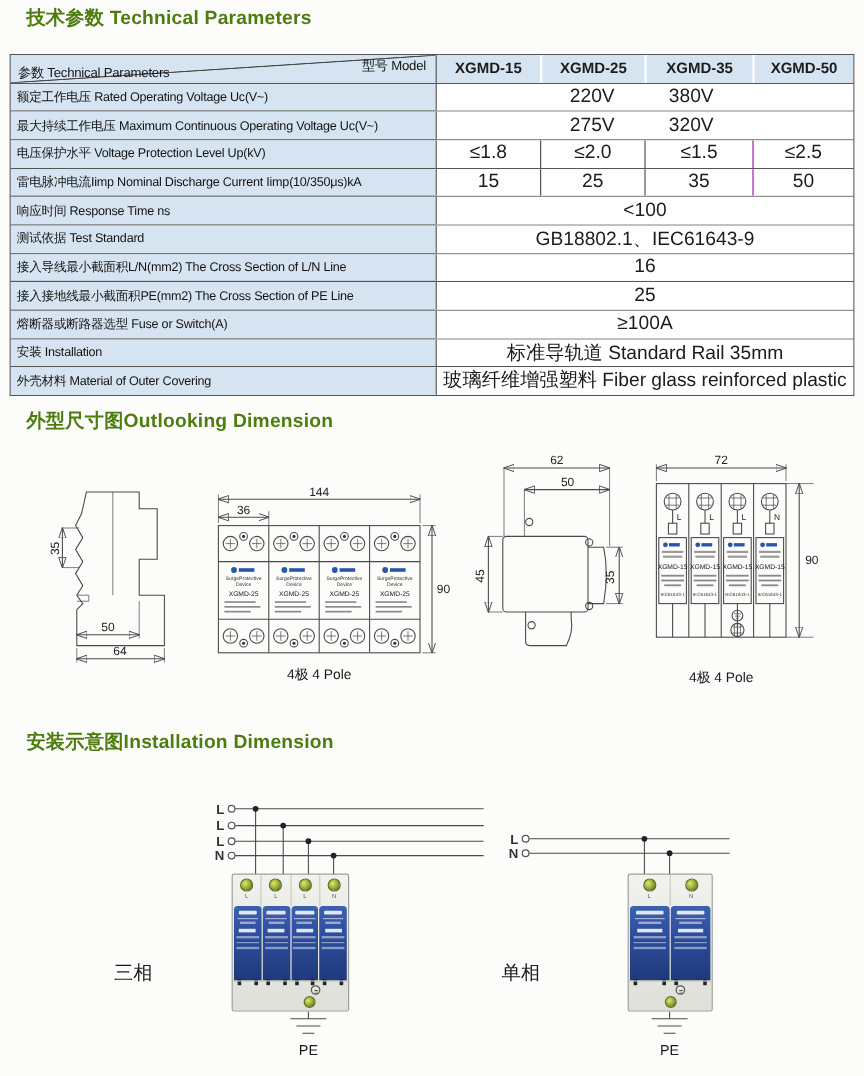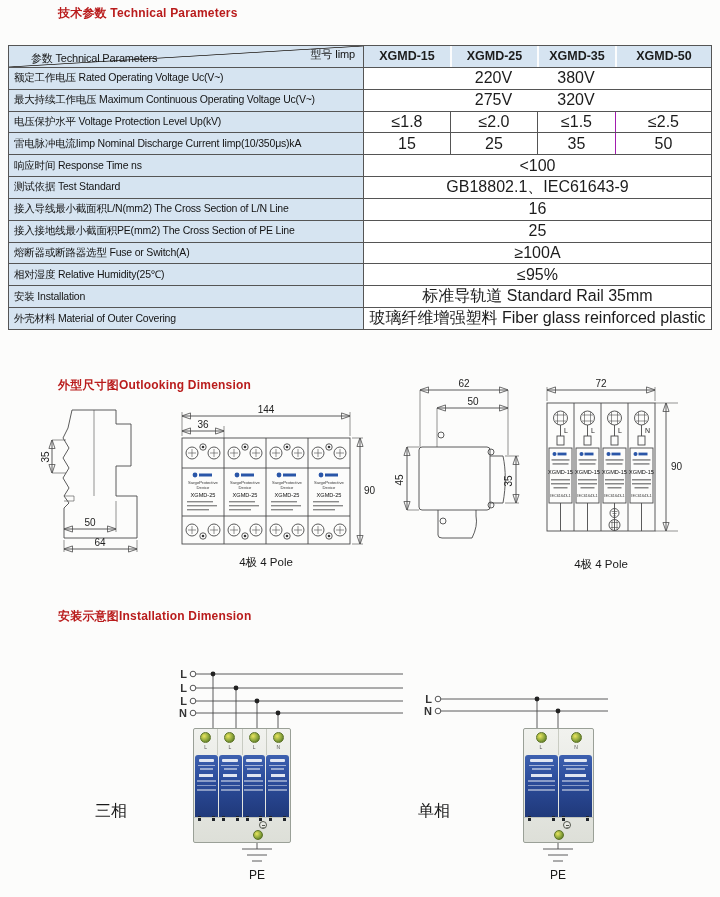--- a/index.html
+++ b/index.html
@@ -1,40 +1,40 @@
 <!DOCTYPE html>
 <html><head>
 <meta charset="utf-8">
 <style>
   html,body{margin:0;padding:0;}
   .page{position:relative;width:720px;height:897px;background:#fcfcfb;overflow:hidden;
         font-family:"Liberation Sans",sans-serif;color:#1c1c1c;}
-  .sec-title{position:absolute;font-size:12px;font-weight:bold;color:#b91c1c;letter-spacing:.2px;margin-left:36px;}
+  .sec-title{position:absolute;font-size:16px;font-weight:bold;color:#4d7c0f;letter-spacing:.2px;}
   
   .ptable{position:absolute;left:8px;top:45px;width:704px;height:285px;border:1px solid #555;
           box-sizing:border-box;display:flex;flex-direction:column;background:#fff;}
   .trow{flex:1;display:flex;min-height:0;}
   .trow + .trow{border-top:1px solid #555;justify-content:flex-end;}
   .tlabel{width:354px;box-sizing:border-box;background:#d6e4f1;font-size:10.5px;
           display:flex;align-items:center;padding-left:5px;letter-spacing:-.2px;color:#141414;}
   .tvals{flex:1;position:relative;border-left:1px solid #555;display:flex;align-items:center;
          justify-content:center;font-size:16px;background:#fff;}
   .tvals.four{padding:0;}
   .four span{display:flex;align-items:center;justify-content:center;height:100%;box-sizing:border-box;}
   .four .c1{width:86px;}
   .four .c2{width:87px;border-left:1px solid #555;}
-  .four .c3{width:78px;border-left:1px solid #555;}
+  .four .c3{width:90px;border-left:1px solid #555;}
   .four .c4{flex:1;border-left:1px solid #a21caf;}
   .tvals.dual span{position:absolute;top:0;height:100%;display:flex;align-items:center;justify-content:center;}
   .dual .dv1{left:86px;width:87px;}
   .dual .dv2{left:173px;width:78px;}
   .thead .tlabel{position:relative;padding:0;
      background:linear-gradient(to bottom right,rgba(0,0,0,0) calc(50% - .8px),#4a4a4a calc(50% - .2px),#4a4a4a calc(50% + .2px),rgba(0,0,0,0) calc(50% + .8px)),#d6e4f1;}
   .thead .model-lb{position:absolute;right:8px;top:1px;font-size:11px;}
-  .thead .param-lb{position:absolute;left:22px;bottom:1px;font-size:11px;}
+  .thead .param-lb{position:absolute;left:6px;bottom:1px;font-size:11px;}
   .thead .tvals{background:#d6e4f1;font-weight:bold;font-size:12.5px;}
   .thead .four .c2,.thead .four .c3,.thead .four .c4{border-left:2px solid #fbfcfd;}
   
   svg{position:absolute;overflow:visible;}
   svg line,svg path,svg rect.ln,svg circle.ln{stroke:#4a4a4a;stroke-width:.9;fill:none;}
   svg .thin{stroke-width:.6;}
   svg text{font-family:"Liberation Sans",sans-serif;fill:#222;}
   .dimtxt{font-size:10px;}
   .poletxt{font-size:11.5px;fill:#1a1a1a;}
   .modtxt{font-size:4.2px;fill:#333;}
@@ -83,21 +83,21 @@
         <path d="M0,1.6 L10,5 L0,8.4 Z" fill="#444" stroke="none"></path>
       </marker>
     </defs>
   </svg>
 
   <div class="sec-title" style="left:22px;top:5px;">技术参数 Technical Parameters</div>
 
   <div class="ptable">
     <div class="trow thead">
       <div class="tlabel">
-        <span class="model-lb">型号 Iimp</span>
+        <span class="model-lb">型号 Model</span>
         <span class="param-lb">参数 Technical Parameters</span>
       </div>
       <div class="tvals four">
         <span class="c1">XGMD-15</span>
         <span class="c2">XGMD-25</span>
         <span class="c3">XGMD-35</span>
         <span class="c4">XGMD-50</span>
       </div>
     </div>
 
@@ -157,40 +157,34 @@
           <span>25</span>
         </div>
     </div>
     <div class="trow">
       <div class="tlabel">熔断器或断路器选型 Fuse or Switch(A)</div>
       <div class="tvals">
           <span>≥100A</span>
         </div>
     </div>
     <div class="trow">
-      <div class="tlabel">相对湿度 Relative Humidity(25℃)</div>
-      <div class="tvals">
-          <span>≤95%</span>
-        </div>
-    </div>
-    <div class="trow">
       <div class="tlabel">安装 Installation</div>
       <div class="tvals">
           <span>标准导轨道 Standard Rail 35mm</span>
         </div>
     </div>
     <div class="trow">
       <div class="tlabel">外壳材料 Material of Outer Covering</div>
       <div class="tvals">
           <span>玻璃纤维增强塑料 Fiber glass reinforced plastic</span>
         </div>
     </div>
   </div>
 
-  <div class="sec-title" style="left:22px;top:377px;">外型尺寸图Outlooking Dimension</div>
+  <div class="sec-title" style="left:22px;top:341px;">外型尺寸图Outlooking Dimension</div>
 
   <svg style="left:42px;top:396px;" width="118" height="168" viewBox="0 0 118 168">
     <path d="M30,14 L74,14 L74,28 L89,28 L89,70 L74,70 L74,100 L95,100 L95,142 L22,142 L22,112 L27,107 L22,100 L27,92 L21,82 L27,72 L21,62 L27,52 L21,42 L26,32 Z"></path>
     <path d="M52,14 L52,100" class="thin"></path>
     <path d="M22,100 L32,100 L32,105 L22,105" class="thin"></path>
     <path d="M10,44 L24,44 M10,77 L24,77" class="thin"></path>
     <line x1="10" y1="44" x2="10" y2="77" marker-start="url(#arw)" marker-end="url(#arw)"></line>
     <text class="dimtxt" transform="rotate(-90 7 61)" x="7" y="61" text-anchor="middle">35</text>
     <path d="M74,105 L74,136" class="thin"></path>
     <line x1="22" y1="133" x2="74" y2="133" marker-start="url(#arw)" marker-end="url(#arw)"></line>

